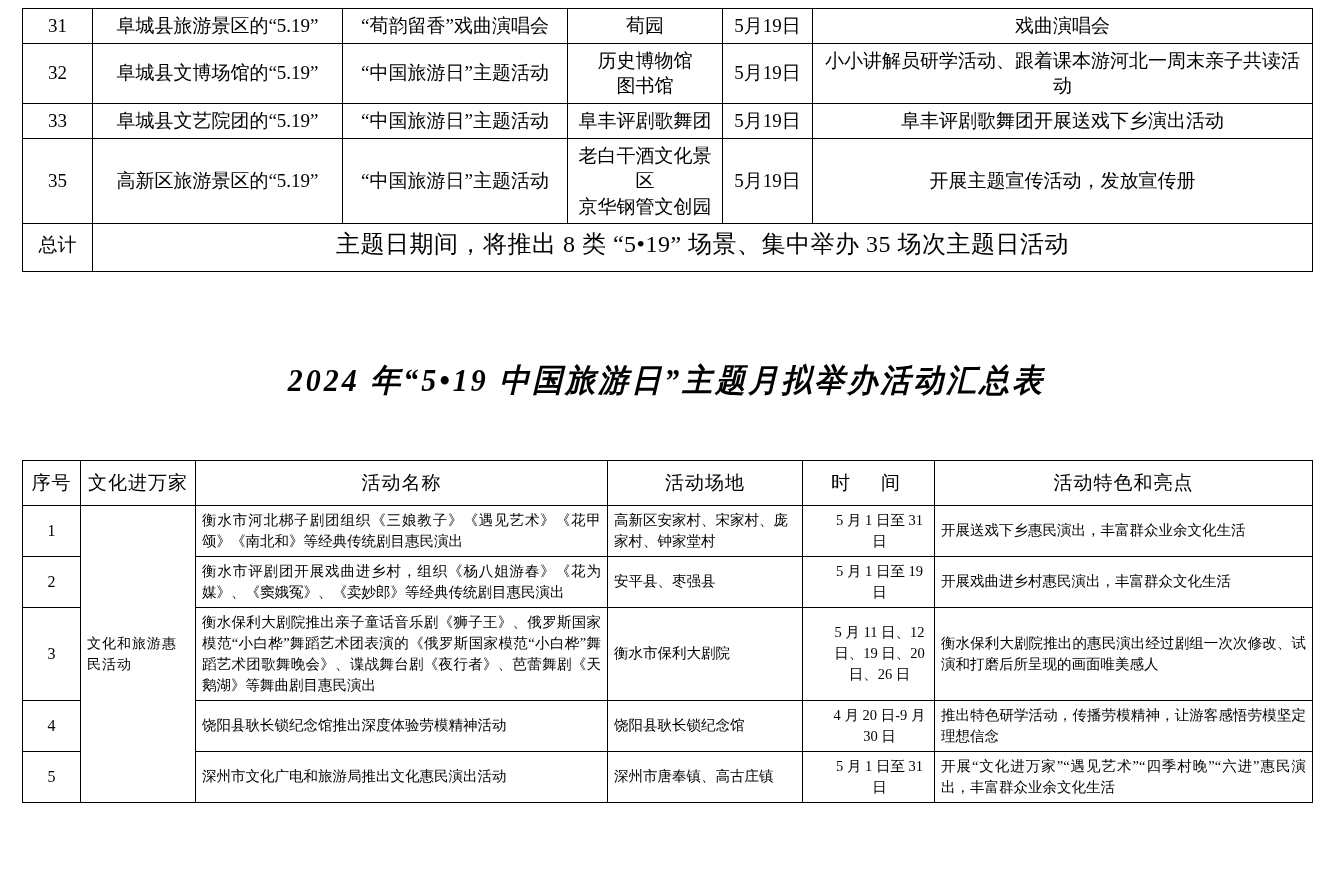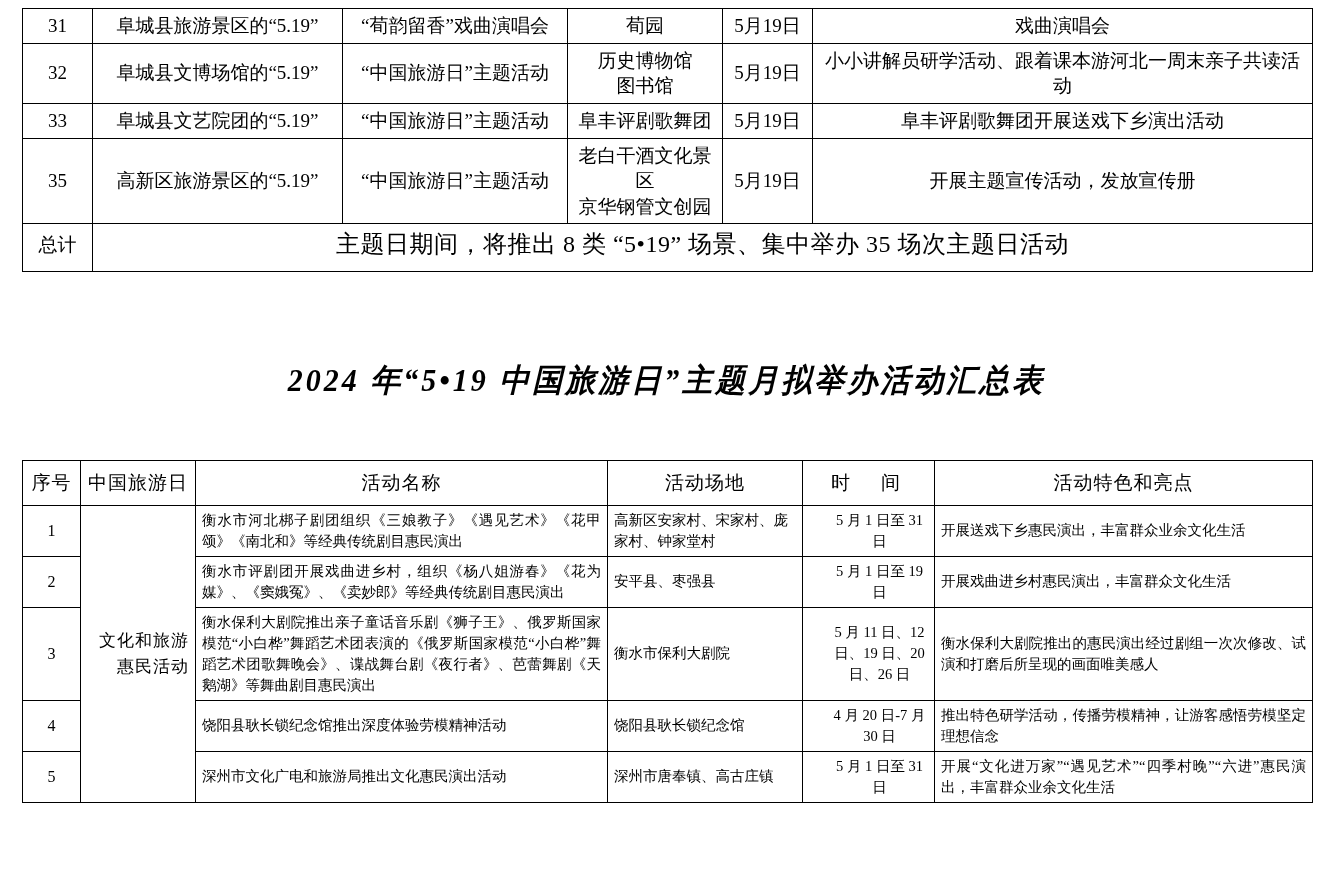--- a/index.html
+++ b/index.html
@@ -90,22 +90,22 @@
     font-weight: normal;
     text-align: center;
     padding: 8px 4px;
     letter-spacing: 1px;
   }
   .tbl2 .c-no {
     text-align: center;
     font-size: 16px;
   }
   .tbl2 .c-cat {
-    text-align: right;
-    font-size: 17px;
+    text-align: left;
+    font-size: 14px;
     line-height: 1.5;
     letter-spacing: 1px;
   }
   .tbl2 .c-name {
     text-align: justify;
     text-justify: inter-ideograph;
   }
   .tbl2 .c-name.center {
     text-align: left;
   }
@@ -187,21 +187,21 @@
       <col style="width:58px">
       <col style="width:115px">
       <col style="width:412px">
       <col style="width:195px">
       <col style="width:132px">
       <col style="width:378px">
     </colgroup>
     <thead>
       <tr>
         <th>序号</th>
-        <th>中国旅游日</th>
+        <th>文化进万家</th>
         <th>活动名称</th>
         <th>活动场地</th>
         <th class="hdr-time">时　间</th>
         <th>活动特色和亮点</th>
       </tr>
     </thead>
     <tbody>
       <tr>
         <td class="c-no">1</td>
         <td class="c-cat" rowspan="5">文化和旅游惠民活动</td>
@@ -221,21 +221,21 @@
         <td class="c-no">3</td>
         <td class="c-name">衡水保利大剧院推出亲子童话音乐剧《狮子王》、俄罗斯国家模范“小白桦”舞蹈艺术团表演的《俄罗斯国家模范“小白桦”舞蹈艺术团歌舞晚会》、谍战舞台剧《夜行者》、芭蕾舞剧《天鹅湖》等舞曲剧目惠民演出</td>
         <td class="c-venue">衡水市保利大剧院</td>
         <td class="c-time">5 月 11 日、12 日、19 日、20 日、26 日</td>
         <td class="c-feat">衡水保利大剧院推出的惠民演出经过剧组一次次修改、试演和打磨后所呈现的画面唯美感人</td>
       </tr>
       <tr>
         <td class="c-no">4</td>
         <td class="c-name center">饶阳县耿长锁纪念馆推出深度体验劳模精神活动</td>
         <td class="c-venue">饶阳县耿长锁纪念馆</td>
-        <td class="c-time">4 月 20 日-7 月 30 日</td>
+        <td class="c-time">4 月 20 日-9 月 30 日</td>
         <td class="c-feat">推出特色研学活动，传播劳模精神，让游客感悟劳模坚定理想信念</td>
       </tr>
       <tr>
         <td class="c-no">5</td>
         <td class="c-name center">深州市文化广电和旅游局推出文化惠民演出活动</td>
         <td class="c-venue">深州市唐奉镇、高古庄镇</td>
         <td class="c-time">5 月 1 日至 31 日</td>
         <td class="c-feat">开展“文化进万家”“遇见艺术”“四季村晚”“六进”惠民演出，丰富群众业余文化生活</td>
       </tr>
     </tbody>

